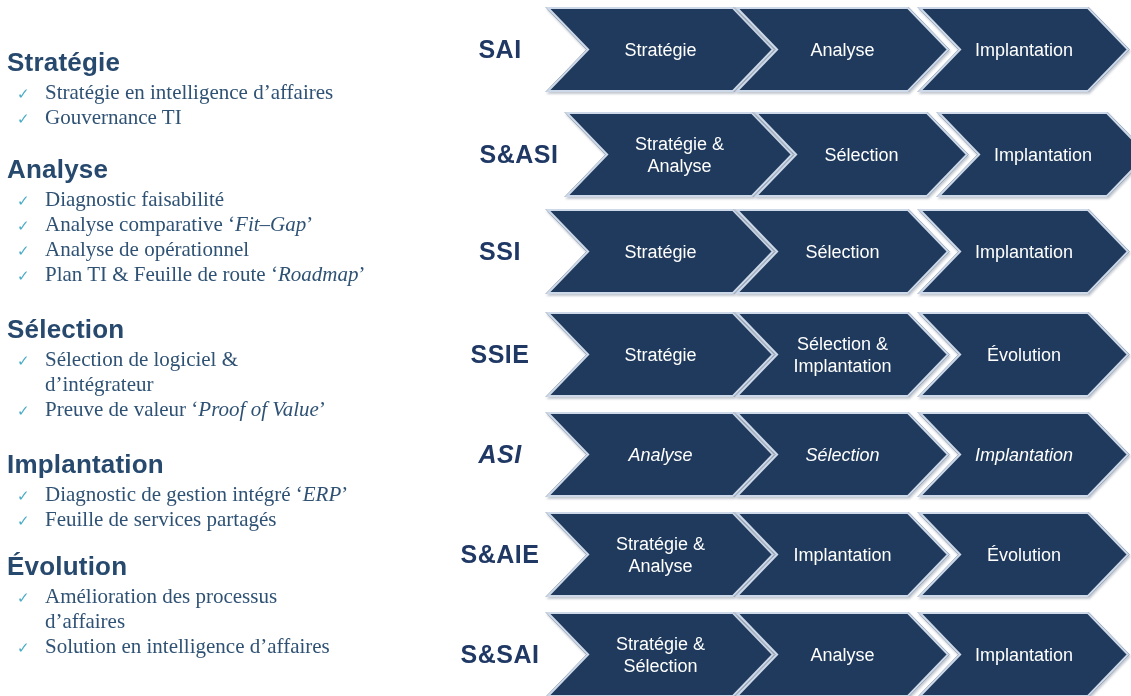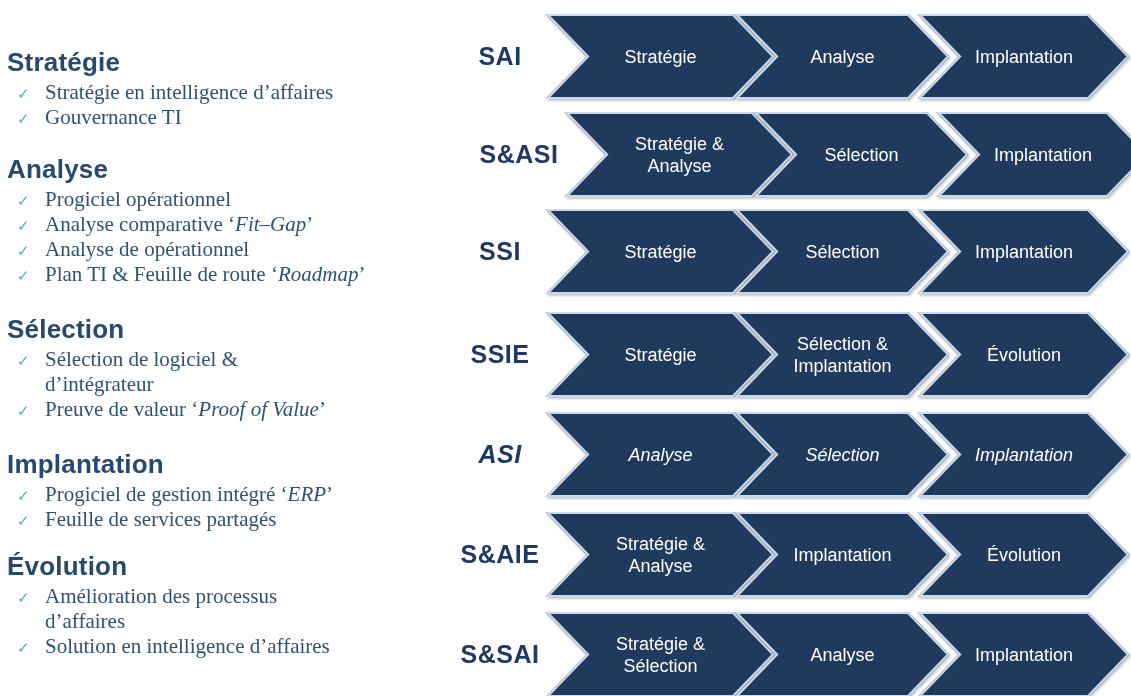--- a/index.html
+++ b/index.html
@@ -46,50 +46,50 @@
       <div class="block" style="top: 48px;">
         <h2 class="cat-title">Stratégie</h2>
         <ul class="items">
           <li class="item"><span class="check">✓</span><span class="item-text"><span class="line"><span class="seg">Stratégie en intelligence d’affaires</span></span></span></li>
           <li class="item"><span class="check">✓</span><span class="item-text"><span class="line"><span class="seg">Gouvernance TI</span></span></span></li>
         </ul>
       </div>
       <div class="block" style="top: 155px;">
         <h2 class="cat-title">Analyse</h2>
         <ul class="items">
-          <li class="item"><span class="check">✓</span><span class="item-text"><span class="line"><span class="seg">Progiciel opérationnel</span></span></span></li>
+          <li class="item"><span class="check">✓</span><span class="item-text"><span class="line"><span class="seg">Diagnostic faisabilité</span></span></span></li>
           <li class="item"><span class="check">✓</span><span class="item-text"><span class="line"><span class="seg">Analyse comparative ‘</span><span class="seg italic">Fit–Gap</span><span class="seg">’</span></span></span></li>
           <li class="item"><span class="check">✓</span><span class="item-text"><span class="line"><span class="seg">Analyse de opérationnel</span></span></span></li>
           <li class="item"><span class="check">✓</span><span class="item-text"><span class="line"><span class="seg">Plan TI &amp; Feuille de route ‘</span><span class="seg italic">Roadmap</span><span class="seg">’</span></span></span></li>
         </ul>
       </div>
       <div class="block" style="top: 315px;">
         <h2 class="cat-title">Sélection</h2>
         <ul class="items">
           <li class="item"><span class="check">✓</span><span class="item-text"><span class="line"><span class="seg">Sélection de logiciel &amp;</span></span><span class="line"><span class="seg">d’intégrateur</span></span></span></li>
           <li class="item"><span class="check">✓</span><span class="item-text"><span class="line"><span class="seg">Preuve de valeur ‘</span><span class="seg italic">Proof of Value</span><span class="seg">’</span></span></span></li>
         </ul>
       </div>
       <div class="block" style="top: 450px;">
         <h2 class="cat-title">Implantation</h2>
         <ul class="items">
-          <li class="item"><span class="check">✓</span><span class="item-text"><span class="line"><span class="seg">Progiciel de gestion intégré ‘</span><span class="seg italic">ERP</span><span class="seg">’</span></span></span></li>
+          <li class="item"><span class="check">✓</span><span class="item-text"><span class="line"><span class="seg">Diagnostic de gestion intégré ‘</span><span class="seg italic">ERP</span><span class="seg">’</span></span></span></li>
           <li class="item"><span class="check">✓</span><span class="item-text"><span class="line"><span class="seg">Feuille de services partagés</span></span></span></li>
         </ul>
       </div>
       <div class="block" style="top: 552px;">
         <h2 class="cat-title">Évolution</h2>
         <ul class="items">
           <li class="item"><span class="check">✓</span><span class="item-text"><span class="line"><span class="seg">Amélioration des processus</span></span><span class="line"><span class="seg">d’affaires</span></span></span></li>
           <li class="item"><span class="check">✓</span><span class="item-text"><span class="line"><span class="seg">Solution en intelligence d’affaires</span></span></span></li>
         </ul>
       </div>
     </div>
   <div id="scenarios-panel">
-      <div class="scenario-row" style="top: 15px;">
+      <div class="scenario-row" style="top: 8px;">
         <div class="code" style="left: 440px; width: 120px;">SAI</div>
         <div class="arrow" style="left: 548px; width: 225px;">
           <svg class="chev" width="233" height="91" viewBox="-4 -4 233 91">
             <polygon points="0,0 185,0 225,41.5 185,83 0,83 40,41.5"></polygon>
           </svg>
           <div class="arrow-text">
             <span class="arrow-line">Stratégie</span>
           </div>
         </div>
         <div class="arrow" style="left: 737px; width: 211px;">

